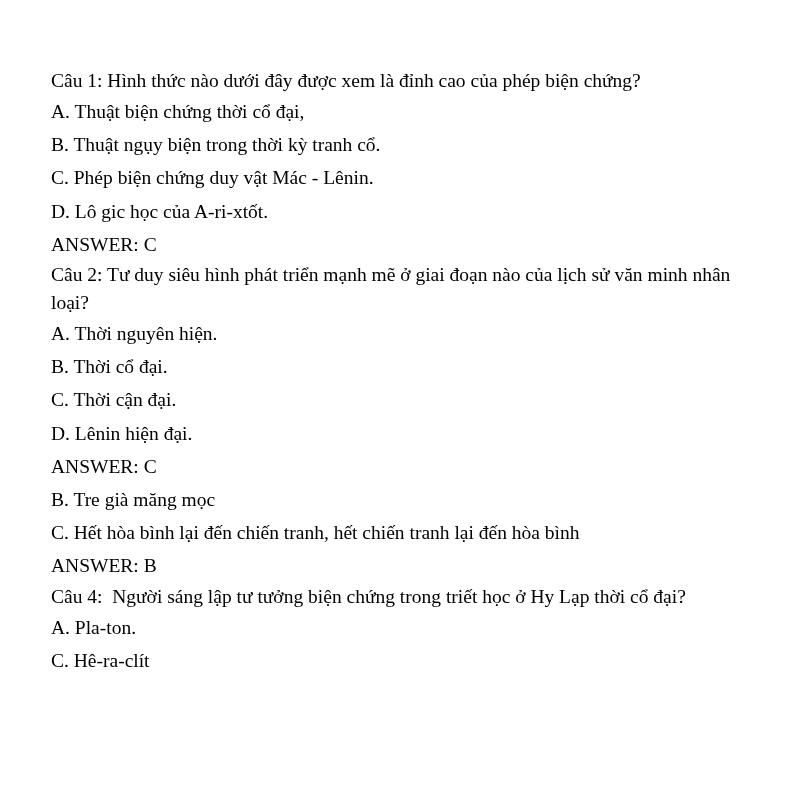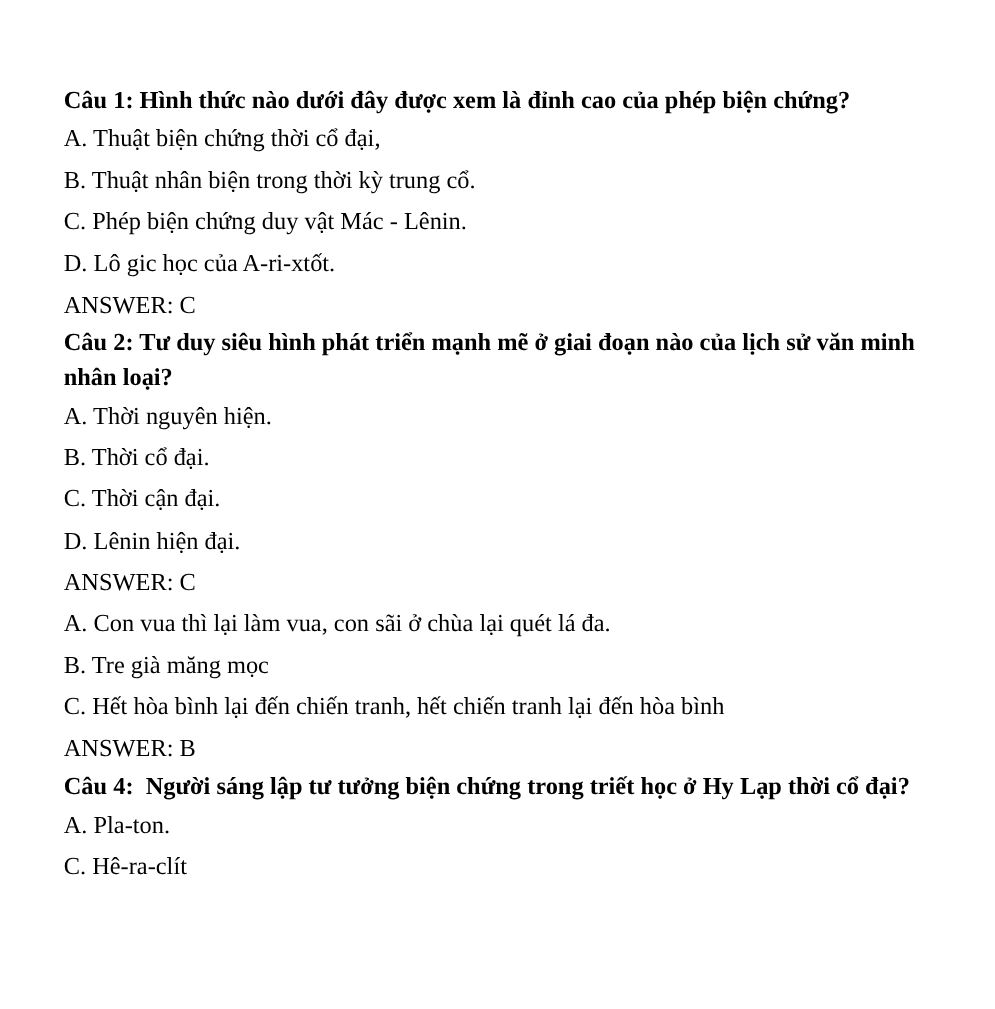--- a/index.html
+++ b/index.html
@@ -37,54 +37,52 @@
     padding: 0;
     text-align: left;
     white-space: pre-wrap;
     word-wrap: break-word;
     color: #000000;
   }
 
   
   .para.stem-wrap {
     line-height: 28px;
-    font-weight: bold;
   }
 
   .q-block {
     margin: 0;
     padding: 0;
   }
 </style>
 </head>
 <body>
 
 <div class="page">
   <div class="doc-body">
 
     <div class="q-block">
       <p class="para stem-wrap">Câu 1: Hình thức nào dưới đây được xem là đỉnh cao của phép biện chứng?</p>
       <p class="para">A. Thuật biện chứng thời cổ đại,</p>
-      <p class="para">B. Thuật nhân biện trong thời kỳ trung cổ.</p>
+      <p class="para">B. Thuật ngụy biện trong thời kỳ tranh cổ.</p>
       <p class="para">C. Phép biện chứng duy vật Mác - Lênin.</p>
       <p class="para">D. Lô gic học của A-ri-xtốt.</p>
       <p class="para">ANSWER: C</p>
     </div>
 
     <div class="q-block">
       <p class="para stem-wrap">Câu 2: Tư duy siêu hình phát triển mạnh mẽ ở giai đoạn nào của lịch sử văn minh nhân loại?</p>
       <p class="para">A. Thời nguyên hiện.</p>
       <p class="para">B. Thời cổ đại.</p>
       <p class="para">C. Thời cận đại.</p>
       <p class="para">D. Lênin hiện đại.</p>
       <p class="para">ANSWER: C</p>
     </div>
 
     <div class="q-block">
-      <p class="para">A. Con vua thì lại làm vua, con sãi ở chùa lại quét lá đa.</p>
       <p class="para">B. Tre già măng mọc</p>
       <p class="para">C. Hết hòa bình lại đến chiến tranh, hết chiến tranh lại đến hòa bình</p>
       <p class="para">ANSWER: B</p>
     </div>
 
     <div class="q-block">
       <p class="para stem-wrap">Câu 4:  Người sáng lập tư tưởng biện chứng trong triết học ở Hy Lạp thời cổ đại?</p>
       <p class="para">A. Pla-ton.</p>
       <p class="para">C. Hê-ra-clít</p>
     </div>

